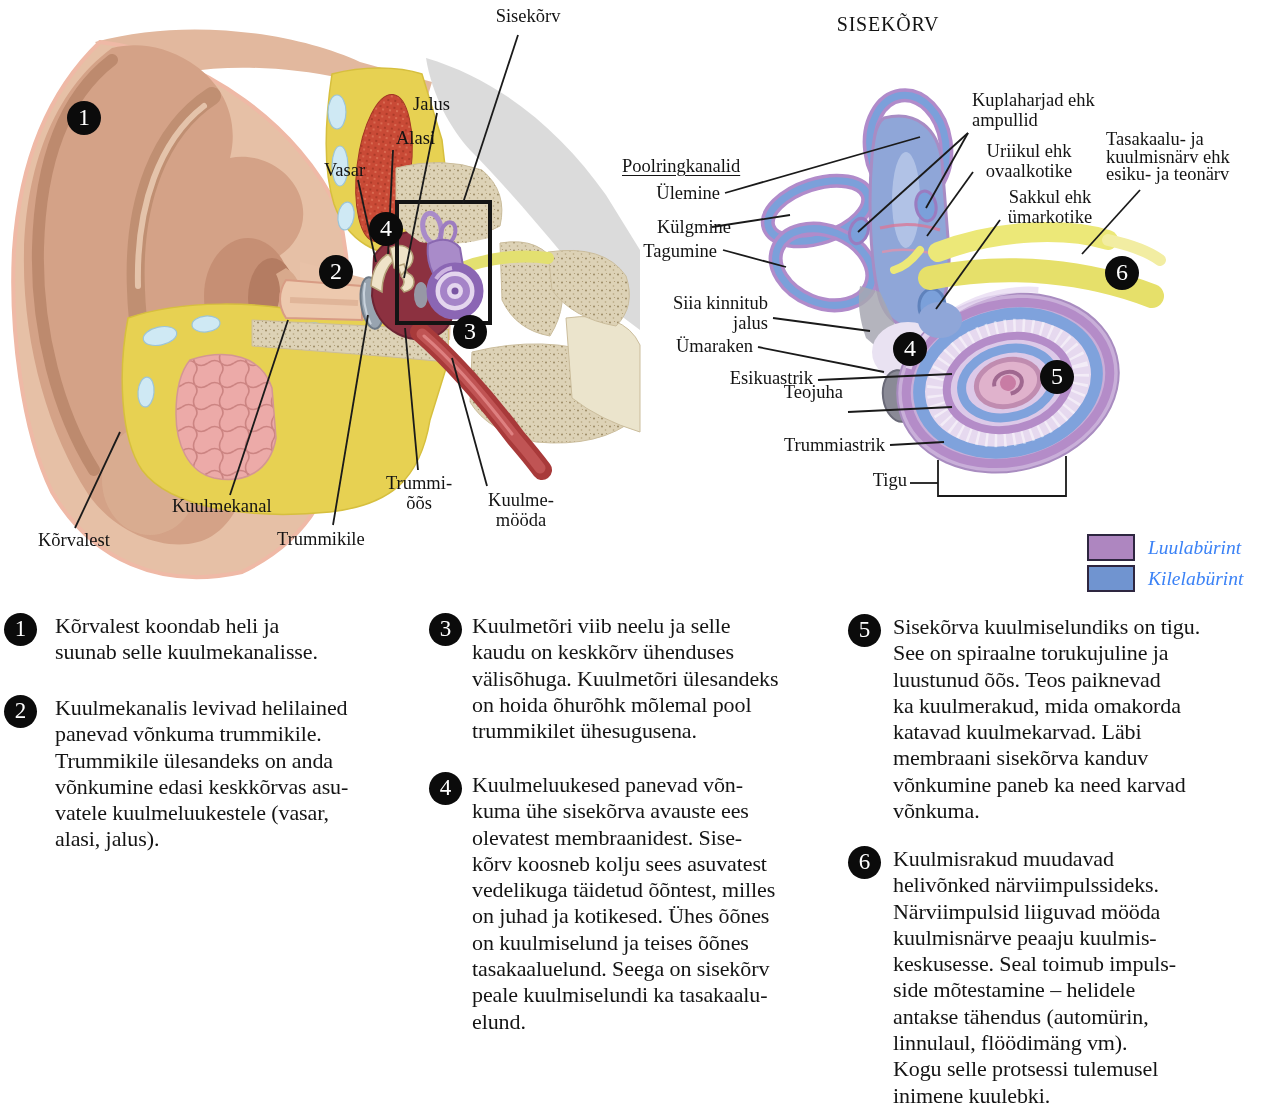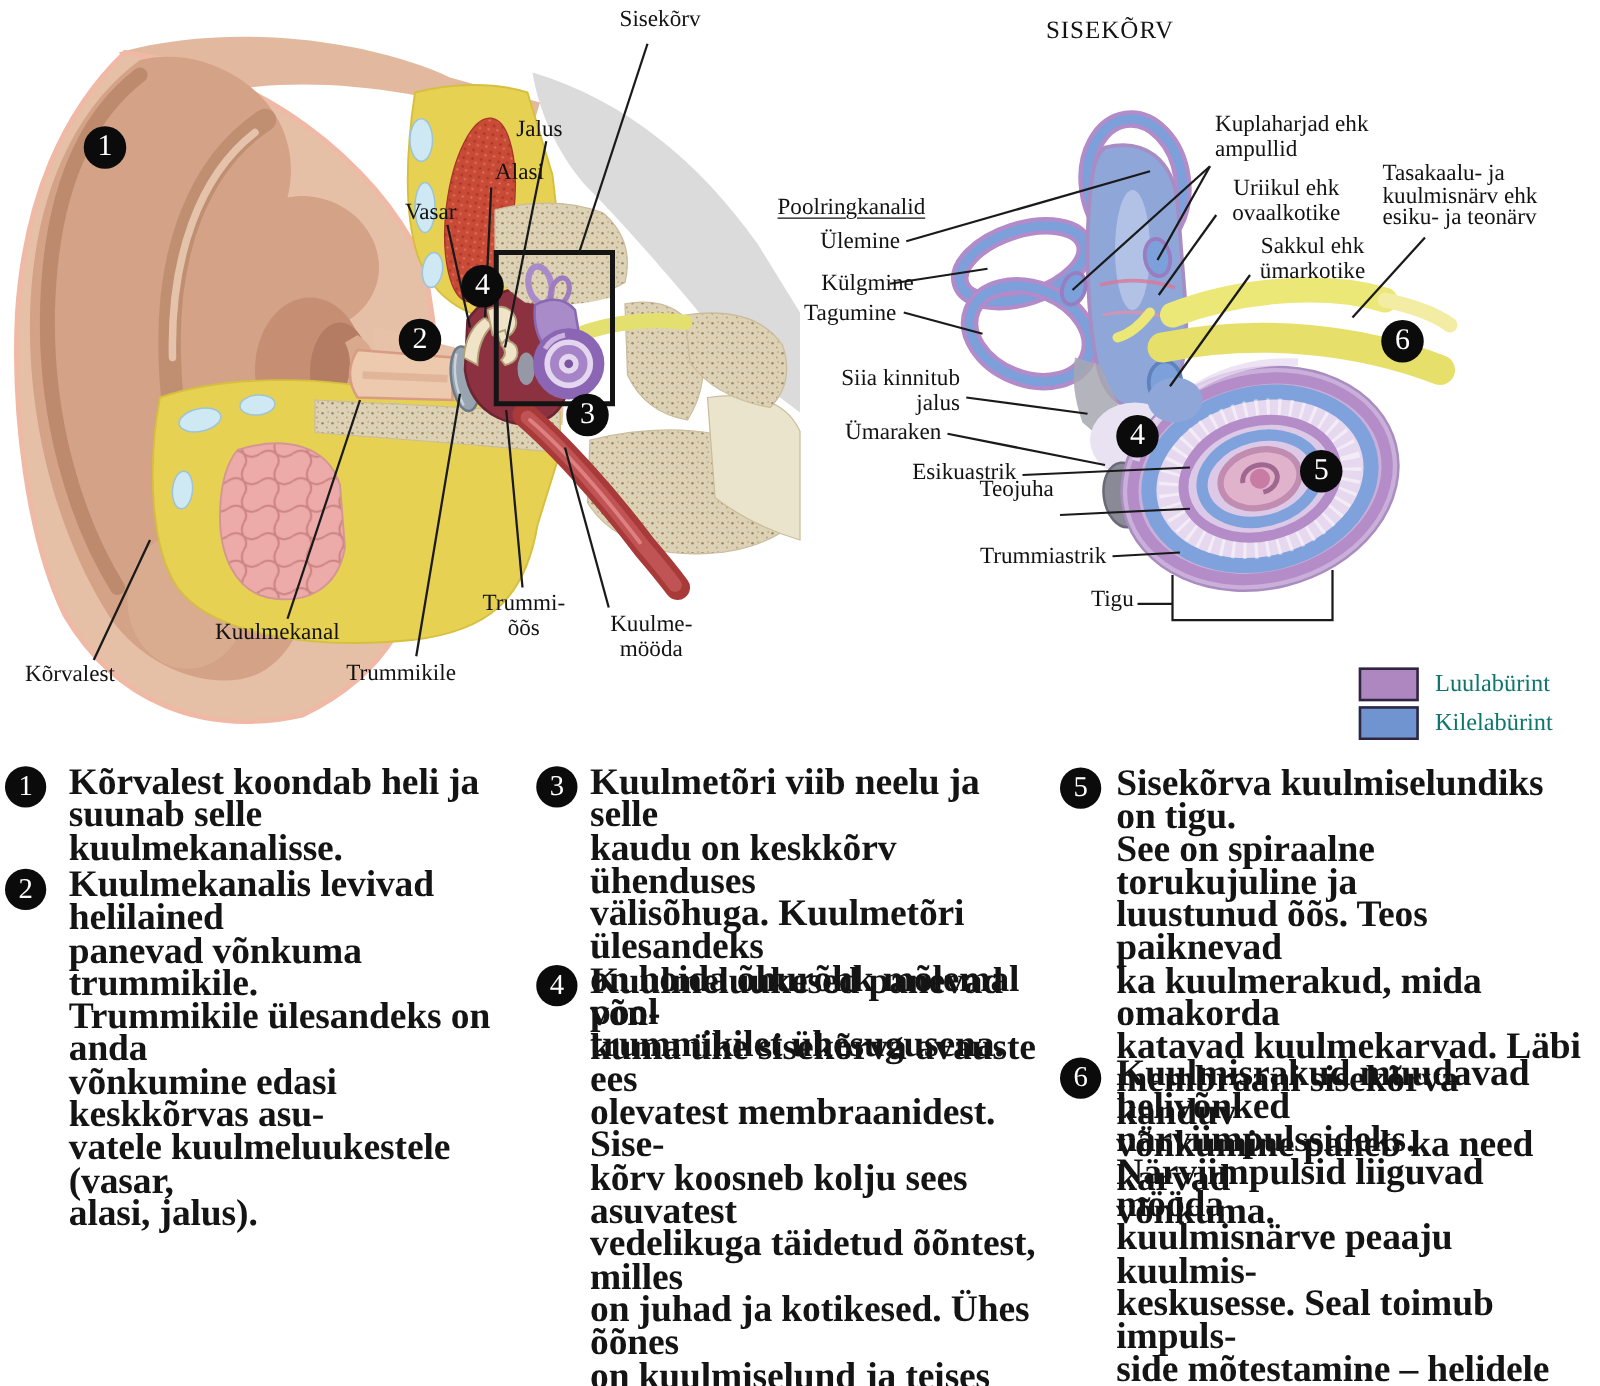--- a/index.html
+++ b/index.html
@@ -8,25 +8,25 @@
   svg.art{position:absolute;left:0;top:0;}
   .lbl{position:absolute;font-size:18.5px;line-height:19.5px;white-space:pre-line;color:#131313;}
   .lbl.c{text-align:center;}
   .lbl.r{text-align:right;}
   .lbl.u{text-decoration:underline;text-underline-offset:3px;}
   .lbl.tight{line-height:17.5px;}
   .title{position:absolute;font-size:20px;letter-spacing:0.8px;text-align:center;color:#131313;}
   .dmark{position:absolute;width:34px;height:34px;border-radius:50%;background:#0b0b0b;color:#fff;
          font-size:24px;line-height:33px;text-align:center;}
   .note{position:absolute;}
-  .note p{margin:0;font-size:30px;line-height:26.3px;white-space:pre-line;letter-spacing:-0.1px;color:#141414;font-weight:bold;}
+  .note p{margin:0;font-size:22px;line-height:26.3px;white-space:pre-line;letter-spacing:-0.1px;color:#141414;}
   .nbub{position:absolute;width:33px;height:33px;border-radius:50%;background:#0b0b0b;color:#fff;
         font-size:23px;line-height:32px;text-align:center;}
   .legend-swatch{position:absolute;width:48px;height:27px;border:2px solid #2e2640;box-sizing:border-box;}
-  .legend-label{position:absolute;font-size:19.5px;color:#0f766e;}
+  .legend-label{position:absolute;font-style:italic;font-size:19.5px;color:#3b82f6;}
 </style>
 </head>
 <body>
 
 <div class="stage">
 
   <svg class="art" width="1280" height="600" viewBox="0 0 1280 600">
     <defs>
       <pattern id="speck" width="8" height="8" patternUnits="userSpaceOnUse">
         <rect width="8" height="8" fill="#ddd2b6"></rect>
@@ -202,21 +202,21 @@
       <line x1="890" y1="445" x2="944" y2="442"></line>
       <line x1="910" y1="483" x2="938" y2="483"></line>
       <polyline points="938,460 938,496 1066,496 1066,456" fill="none"></polyline>
     </g>
   </svg>
 
   <div class="lbl c" style="left:488px;top:7px;width:80px;">Sisekõrv</div>
   <div class="lbl" style="left:413px;top:95px;">Jalus</div>
   <div class="lbl" style="left:364px;top:129px;margin-left:32px;">Alasi</div>
   <div class="lbl" style="left:324px;top:161px;">Vasar</div>
-  <div class="lbl" style="left:20px;top:531px;">Kõrvalest</div>
+  <div class="lbl" style="left:38px;top:531px;">Kõrvalest</div>
   <div class="lbl" style="left:172px;top:497px;">Kuulmekanal</div>
   <div class="lbl" style="left:277px;top:530px;">Trummikile</div>
   <div class="lbl c" style="left:383px;top:474px;width:72px;">Trummi-
 õõs</div>
   <div class="lbl c" style="left:483px;top:491px;width:76px;">Kuulme-
 mööda</div>
 
   <div class="dmark" style="left:67px;top:101px;">1</div>
   <div class="dmark" style="left:319px;top:255px;">2</div>
   <div class="dmark" style="left:453px;top:315px;">3</div>

